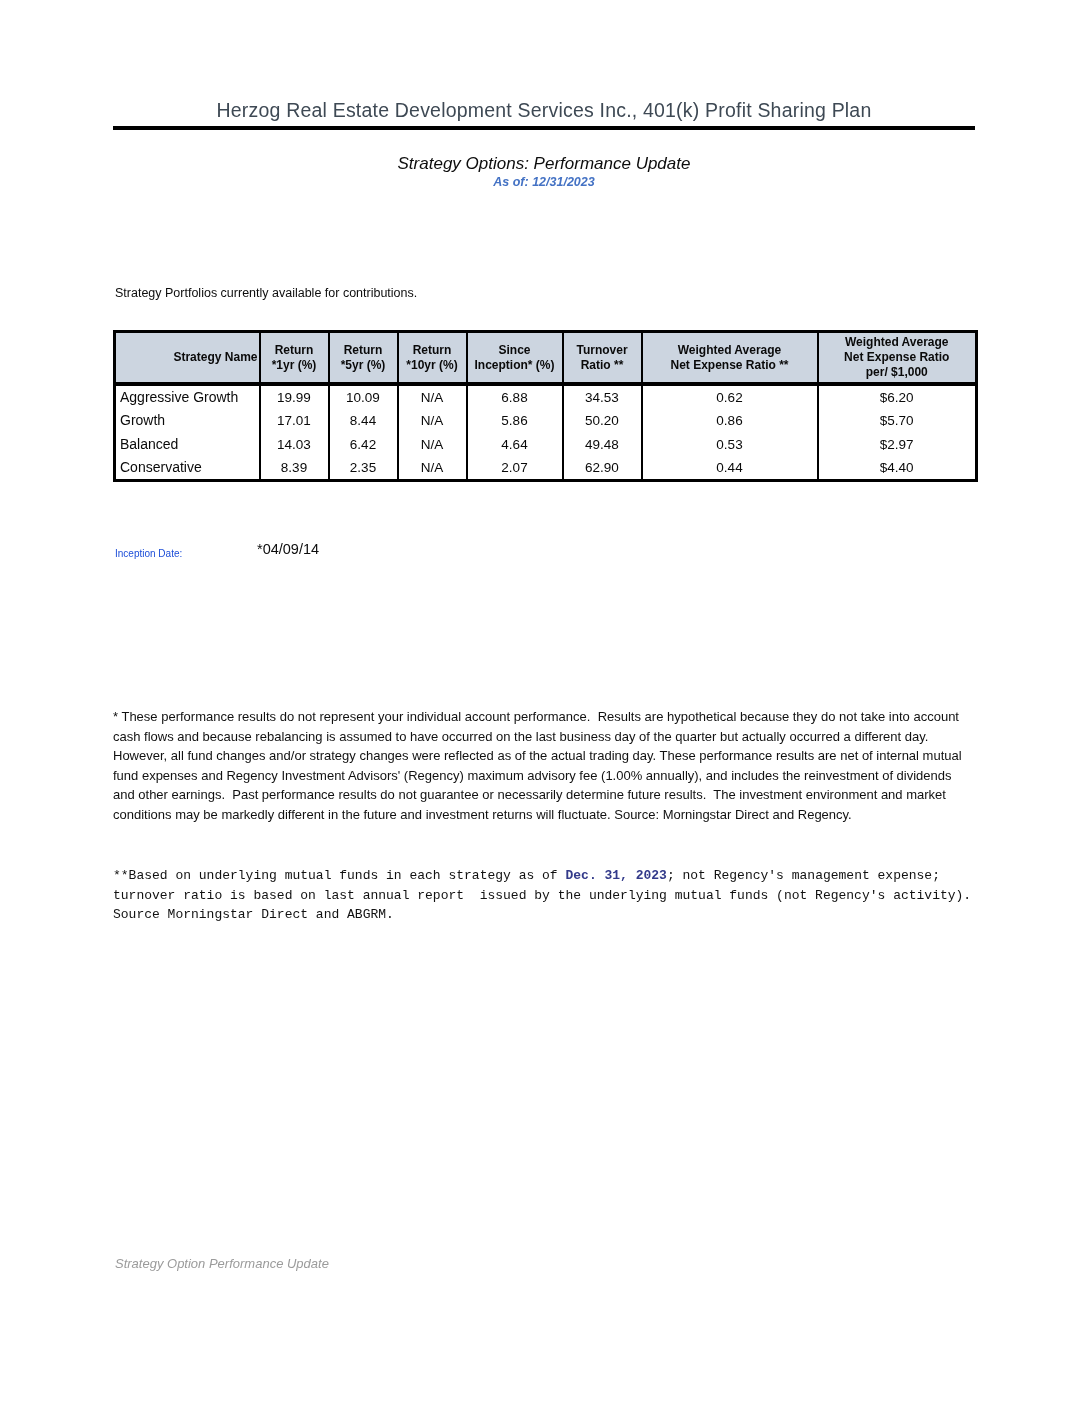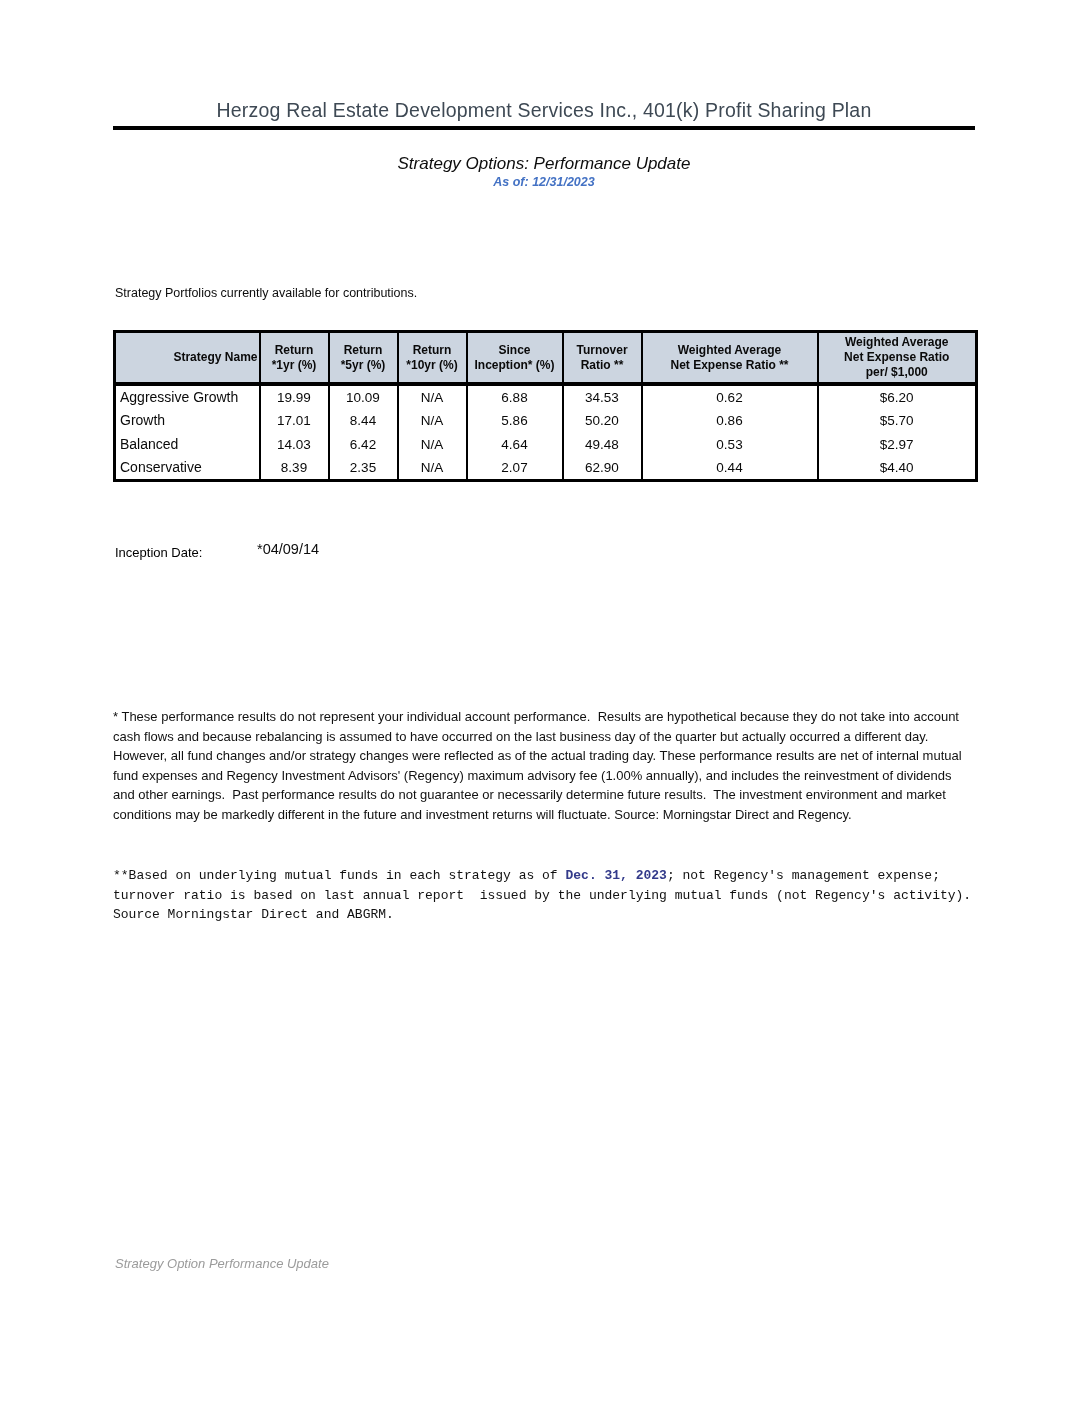--- a/index.html
+++ b/index.html
@@ -94,21 +94,21 @@
     color: #0a0a0a;
   }
   table.perf td:first-child {
     text-align: left;
     padding-left: 4px;
     font-size: 14px;
   }
 
   
   .inception { position: absolute; left: 115px; top: 543px; }
-  .inception-label { font-size: 13px; color: #000000; }
+  .inception-label { font-size: 10px; color: #1d4ed8; }
   .inception-value {
     position: absolute;
     left: 142px; top: -2px;
     font-size: 14.5px;
     color: #0d0d0d;
     white-space: nowrap;
   }
 
   
   .footnote {

